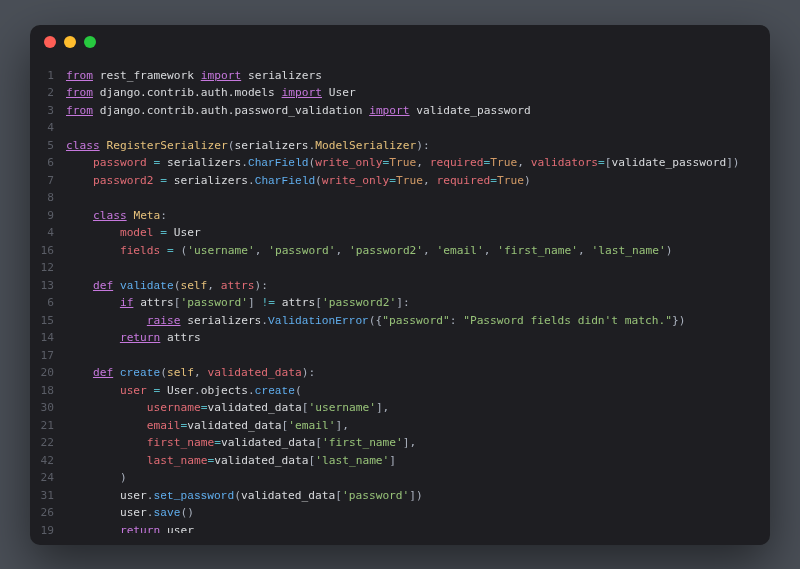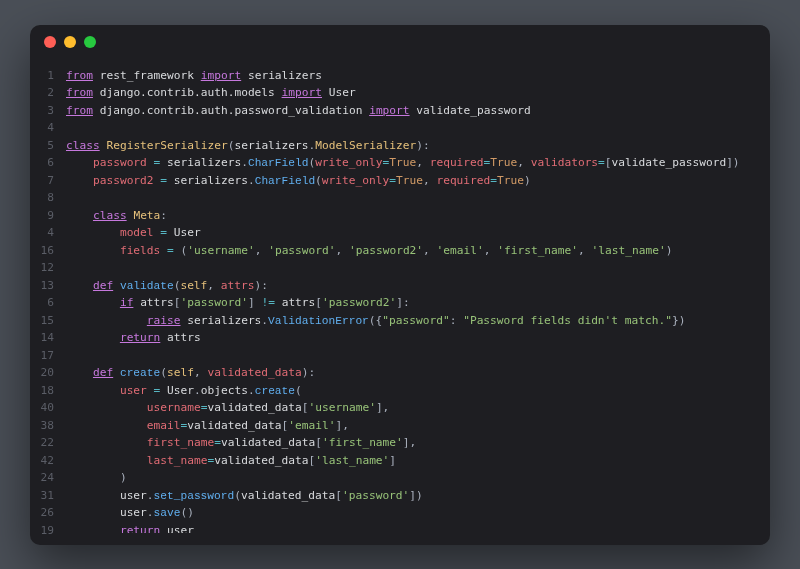--- a/index.html
+++ b/index.html
@@ -96,22 +96,22 @@
         <div>4</div>
         <div>16</div>
         <div>12</div>
         <div>13</div>
         <div>6</div>
         <div>15</div>
         <div>14</div>
         <div>17</div>
         <div>20</div>
         <div>18</div>
-        <div>40</div>
-        <div>38</div>
+        <div>30</div>
+        <div>21</div>
         <div>22</div>
         <div>42</div>
         <div>24</div>
         <div>31</div>
         <div>26</div>
         <div>19</div>
       </div>
     <div class="code" id="code"><span class="line"><span class="kw">from</span><span> </span><span class="mod">rest_framework</span><span> </span><span class="kw">import</span><span> </span><span class="mod">serializers</span></span><span class="line"><span class="kw">from</span><span> </span><span class="mod">django.contrib.auth.models</span><span> </span><span class="kw">import</span><span> </span><span class="mod">User</span></span><span class="line"><span class="kw">from</span><span> </span><span class="mod">django.contrib.auth.password_validation</span><span> </span><span class="kw">import</span><span> </span><span class="mod">validate_password</span></span><span class="line">&nbsp;</span><span class="line"><span class="kw">class</span><span> </span><span class="cls">RegisterSerializer</span><span class="pun">(</span><span class="mod">serializers</span><span class="pun">.</span><span class="cls">ModelSerializer</span><span class="pun">):</span></span><span class="line"><span>    </span><span class="var">password</span><span> </span><span class="op">=</span><span> </span><span class="mod">serializers</span><span class="pun">.</span><span class="fn">CharField</span><span class="pun">(</span><span class="prm">write_only</span><span class="op">=</span><span class="val">True</span><span class="pun">, </span><span class="prm">required</span><span class="op">=</span><span class="val">True</span><span class="pun">, </span><span class="prm">validators</span><span class="op">=</span><span class="pun">[</span><span class="mod">validate_password</span><span class="pun">])</span></span><span class="line"><span>    </span><span class="var">password2</span><span> </span><span class="op">=</span><span> </span><span class="mod">serializers</span><span class="pun">.</span><span class="fn">CharField</span><span class="pun">(</span><span class="prm">write_only</span><span class="op">=</span><span class="val">True</span><span class="pun">, </span><span class="prm">required</span><span class="op">=</span><span class="val">True</span><span class="pun">)</span></span><span class="line">&nbsp;</span><span class="line"><span>    </span><span class="kw">class</span><span> </span><span class="cls">Meta</span><span class="pun">:</span></span><span class="line"><span>        </span><span class="var">model</span><span> </span><span class="op">=</span><span> </span><span class="mod">User</span></span><span class="line"><span>        </span><span class="var">fields</span><span> </span><span class="op">=</span><span> </span><span class="pun">(</span><span class="str">'username'</span><span class="pun">, </span><span class="str">'password'</span><span class="pun">, </span><span class="str">'password2'</span><span class="pun">, </span><span class="str">'email'</span><span class="pun">, </span><span class="str">'first_name'</span><span class="pun">, </span><span class="str">'last_name'</span><span class="pun">)</span></span><span class="line">&nbsp;</span><span class="line"><span>    </span><span class="kw">def</span><span> </span><span class="fn">validate</span><span class="pun">(</span><span class="slf">self</span><span class="pun">, </span><span class="prm">attrs</span><span class="pun">):</span></span><span class="line"><span>        </span><span class="kw">if</span><span> </span><span class="mod">attrs</span><span class="pun">[</span><span class="str">'password'</span><span class="pun">] </span><span class="op">!=</span><span> </span><span class="mod">attrs</span><span class="pun">[</span><span class="str">'password2'</span><span class="pun">]:</span></span><span class="line"><span>            </span><span class="kw">raise</span><span> </span><span class="mod">serializers</span><span class="pun">.</span><span class="fn">ValidationError</span><span class="pun">({</span><span class="str">"password"</span><span class="pun">: </span><span class="str">"Password fields didn't match."</span><span class="pun">})</span></span><span class="line"><span>        </span><span class="kw">return</span><span> </span><span class="mod">attrs</span></span><span class="line">&nbsp;</span><span class="line"><span>    </span><span class="kw">def</span><span> </span><span class="fn">create</span><span class="pun">(</span><span class="slf">self</span><span class="pun">, </span><span class="prm">validated_data</span><span class="pun">):</span></span><span class="line"><span>        </span><span class="var">user</span><span> </span><span class="op">=</span><span> </span><span class="mod">User</span><span class="pun">.</span><span class="mod">objects</span><span class="pun">.</span><span class="fn">create</span><span class="pun">(</span></span><span class="line"><span>            </span><span class="prm">username</span><span class="op">=</span><span class="mod">validated_data</span><span class="pun">[</span><span class="str">'username'</span><span class="pun">],</span></span><span class="line"><span>            </span><span class="prm">email</span><span class="op">=</span><span class="mod">validated_data</span><span class="pun">[</span><span class="str">'email'</span><span class="pun">],</span></span><span class="line"><span>            </span><span class="prm">first_name</span><span class="op">=</span><span class="mod">validated_data</span><span class="pun">[</span><span class="str">'first_name'</span><span class="pun">],</span></span><span class="line"><span>            </span><span class="prm">last_name</span><span class="op">=</span><span class="mod">validated_data</span><span class="pun">[</span><span class="str">'last_name'</span><span class="pun">]</span></span><span class="line"><span>        </span><span class="pun">)</span></span><span class="line"><span>        </span><span class="mod">user</span><span class="pun">.</span><span class="fn">set_password</span><span class="pun">(</span><span class="mod">validated_data</span><span class="pun">[</span><span class="str">'password'</span><span class="pun">])</span></span><span class="line"><span>        </span><span class="mod">user</span><span class="pun">.</span><span class="fn">save</span><span class="pun">()</span></span><span class="line"><span>        </span><span class="kw">return</span><span> </span><span class="mod">user</span></span></div>
   </div>
 </div>

